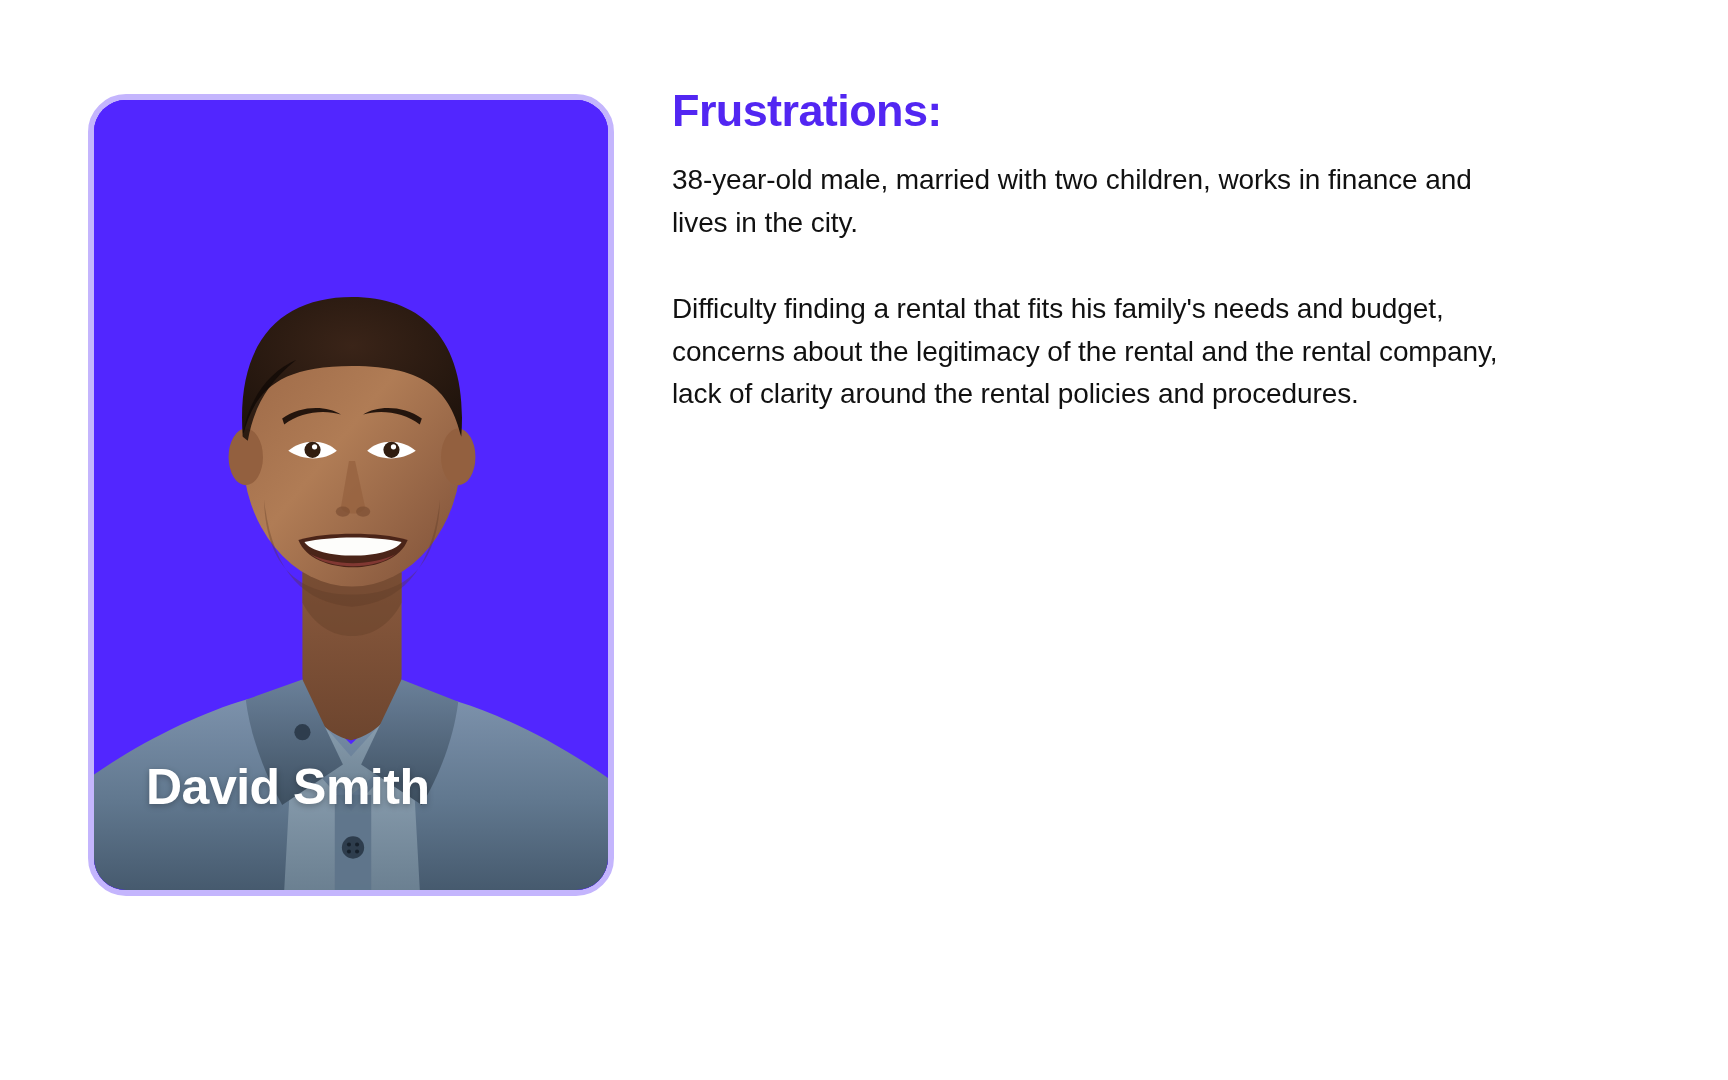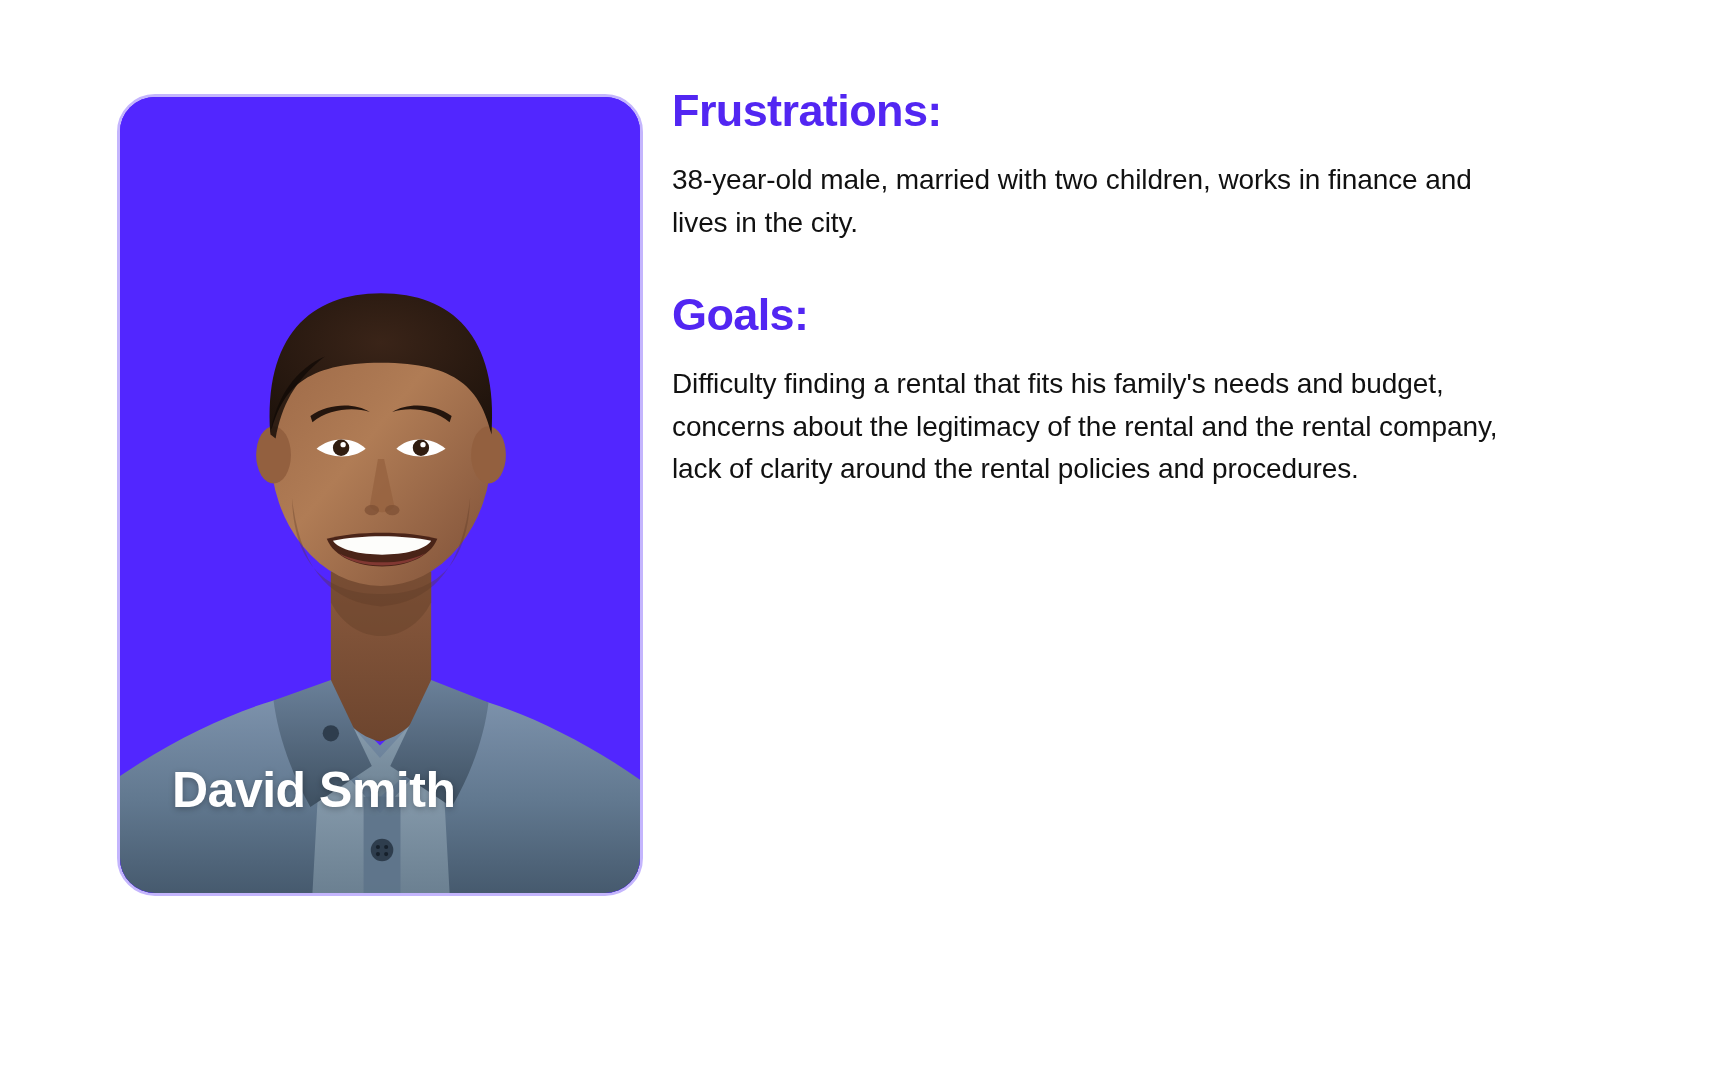--- a/index.html
+++ b/index.html
@@ -22,26 +22,25 @@
     display: block;
   }
 
   
   .portrait-panel {
     position: absolute;
     left: 88px;
     top: 94px;
     width: 526px;
     height: 802px;
-    border: 3px solid #c4b5fd;
+    border: 6px solid #c4b5fd;
     border-radius: 38px;
     box-sizing: border-box;
     overflow: hidden;
     background: #5226ff;
-    margin-left: 29px;
   }
 
   .portrait-bg {
     position: absolute;
     inset: 0;
     background: #5226ff;
   }
 
   .portrait-svg {
     position: absolute;
@@ -197,21 +196,20 @@
   </div>
 
   <div class="info-column">
 
     <div class="info-block">
       <h2 class="block-heading">Frustrations:</h2>
       <p class="block-body">38-year-old male, married with two children, works in finance and lives in the city.</p>
     </div>
 
     <div class="info-block">
-      <h2 class="block-heading">Goals:</h2>
     </div>
 
     <div class="info-block">
       <p class="block-body last">Difficulty finding a rental that fits his family's needs and budget, concerns about the legitimacy of the rental and the rental company, lack of clarity around the rental policies and procedures.</p>
     </div>
 
   </div>
 </div>
 
 </body></html>

